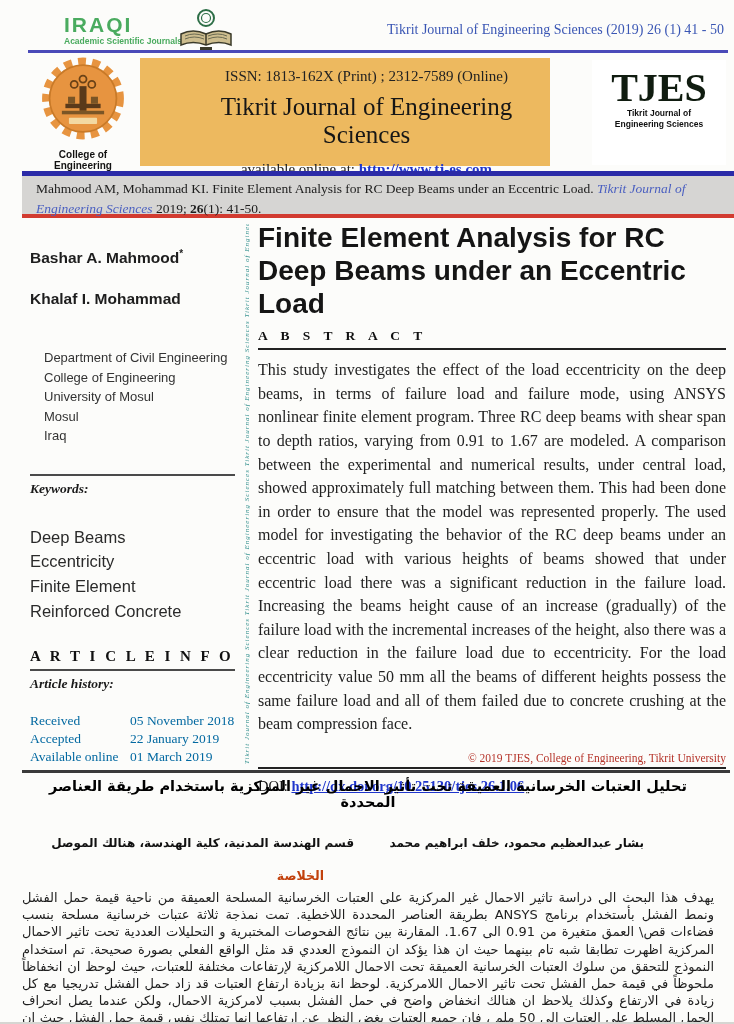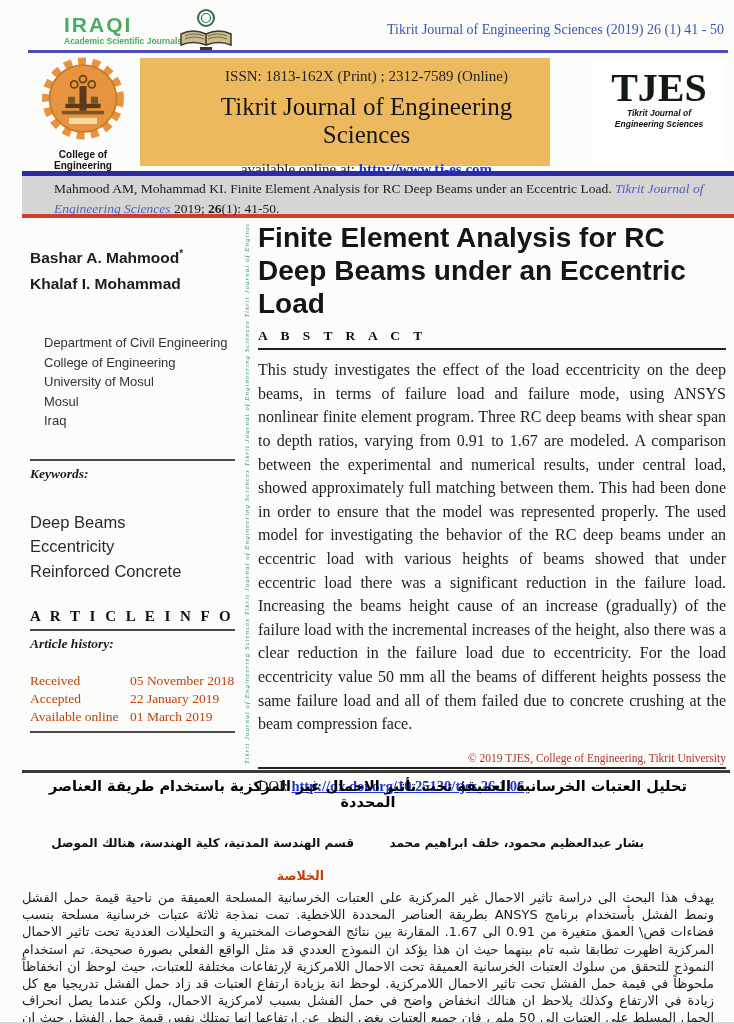--- a/index.html
+++ b/index.html
@@ -20,41 +20,41 @@
   .header-band { position:absolute; left:0; top:57px; width:734px; height:112px; }
   .college { position:absolute; left:30px; top:0; width:106px; height:112px; text-align:center; }
   .college-caption { font-family:"Liberation Sans",sans-serif; font-size:10px; font-weight:bold; color:#111; margin-top:-2px; }
   .yellowbox { position:absolute; left:140px; top:1px; width:410px; height:108px; background:#edb95f; text-align:center; padding-top:10px;padding-left:43px; }
   .issn { font-size:15px; color:#222; }
   .jtitle { font-size:25px; color:#161616; margin-top:8px; }
   .avail { font-size:15px; color:#222; margin-top:12px; }
   .avail a, .doi a { color:#1f35cc; text-decoration:underline; font-weight:600; }
   .tjesbox { position:absolute; left:592px; top:3px; width:134px; height:105px; background:#fff; text-align:center; padding-top:8px; }
   .tjes-acronym { font-family:"Liberation Serif",serif; font-weight:bold; font-size:40px; color:#101c10; line-height:1; }
-  .tjes-cap { font-family:"Liberation Sans",sans-serif; font-size:8.5px; font-weight:bold; color:#101010; line-height:1.25;font-style:italic; }
+  .tjes-cap { font-family:"Liberation Sans",sans-serif; font-size:8.5px; font-weight:bold; color:#101010; line-height:1.25; }
 
   
-  .citebar { position:absolute; left:22px; top:171px; width:712px; height:47px; background:#d6d5d3; border-top:5px solid #2b2ba8; border-bottom:4px solid #d23b30; padding:3px 14px 0 32px; }
+  .citebar { position:absolute; left:22px; top:171px; width:712px; height:47px; background:#d6d5d3; border-top:5px solid #2b2ba8; border-bottom:4px solid #d23b30; padding:3px 14px 0 14px; }
   .citebar p { font-size:13.5px; line-height:1.45; color:#1c1c1c; }
   .cite-journal { font-style:italic; color:#4a5fc0; }
 
   
   .leftcol { position:absolute; left:30px; top:222px; width:205px; }
   .author { font-family:"Liberation Sans",sans-serif; font-weight:bold; font-size:15.5px; color:#1d1d1d; }
   .author sup { font-size:10px; }
   .author1 { margin-top:26px; }
-  .author2 { margin-top:8px; }
+  .author2 { margin-top:23px; }
   .affil { margin-top:40px; padding-left:14px; font-family:"Liberation Sans",sans-serif; font-size:13px; color:#333; line-height:1.5; }
   .kwrule { margin-top:28px; border-top:2px solid #4a4a4a; }
   .kwlabel { margin-top:5px; font-weight:bold; font-style:italic; font-size:13.5px; color:#1a1a1a; }
   .kwlist { margin-top:28px; font-family:"Liberation Sans",sans-serif; font-size:16.5px; color:#2a2a2a; line-height:1.5; }
   .ainfo { margin-top:24px; font-weight:bold; font-size:15px; letter-spacing:3px; color:#111; }
   .ainforule { margin-top:4px; border-top:2px solid #4a4a4a; }
   .history-label { margin-top:5px; font-weight:bold; font-style:italic; font-size:13.5px; color:#1a1a1a; }
-  .history { margin-top:20px; font-size:13.5px; color:#c2410c; border-bottom:2px solid #4a4a4a; padding-bottom:4px; }
+  .history { margin-top:20px; font-size:13.5px; color:#0369a1; border-bottom:2px solid #4a4a4a; padding-bottom:4px; }
   .history .row { display:flex; line-height:1.35; }
   .history .lbl { width:100px; }
 
   .sidetext { position:absolute; left:238px; top:224px; height:540px; width:13px; overflow:hidden;
     writing-mode:vertical-lr; transform:rotate(180deg); font-style:italic; font-size:7px; letter-spacing:1px; color:#35918f; white-space:nowrap; }
 
   .maincol { position:absolute; left:258px; top:222px; width:468px; }
   .title { font-family:"Liberation Sans",sans-serif; font-weight:bold; font-size:28px; line-height:1.17; color:#151515; width:440px; }
   .abslabel { margin-top:8px; font-weight:bold; font-size:13.5px; letter-spacing:5px; color:#111; border-bottom:2px solid #222; padding-bottom:4px; }
   .abstract { margin-top:8px; font-size:16px; line-height:23.6px; text-align:justify; color:#222; }
@@ -141,20 +141,21 @@
       <div>College of Engineering</div>
       <div>University of Mosul</div>
       <div>Mosul</div>
       <div>Iraq</div>
     </div>
     <div class="kwrule"></div>
     <div class="kwlabel">Keywords:</div>
     <div class="kwlist">
       <div>Deep Beams</div>
       <div>Eccentricity</div>
+      <div>Finite Element</div>
       <div>Reinforced Concrete</div>
     </div>
     <div class="ainfo">A R T I C L E   I N F O</div>
     <div class="ainforule"></div>
     <div class="history-label">Article history:</div>
     <div class="history">
       <div class="row">
           <span class="lbl">Received</span>
           <span>05 November 2018</span>
         </div>

